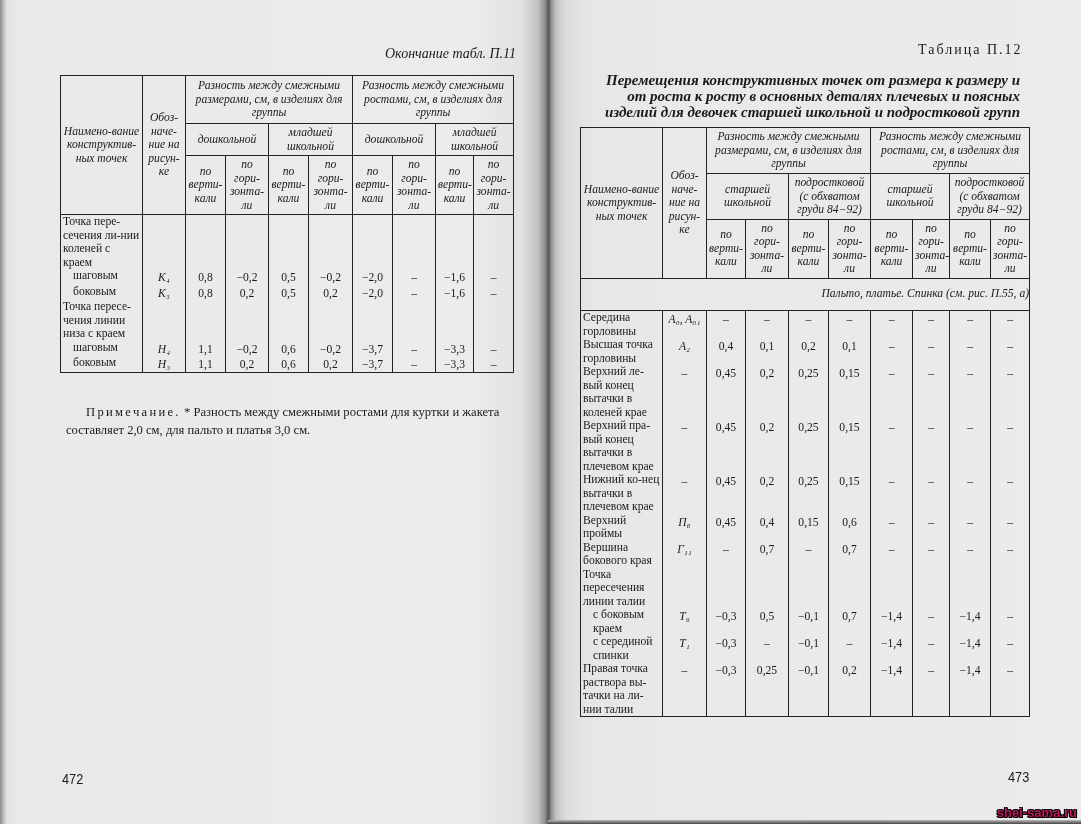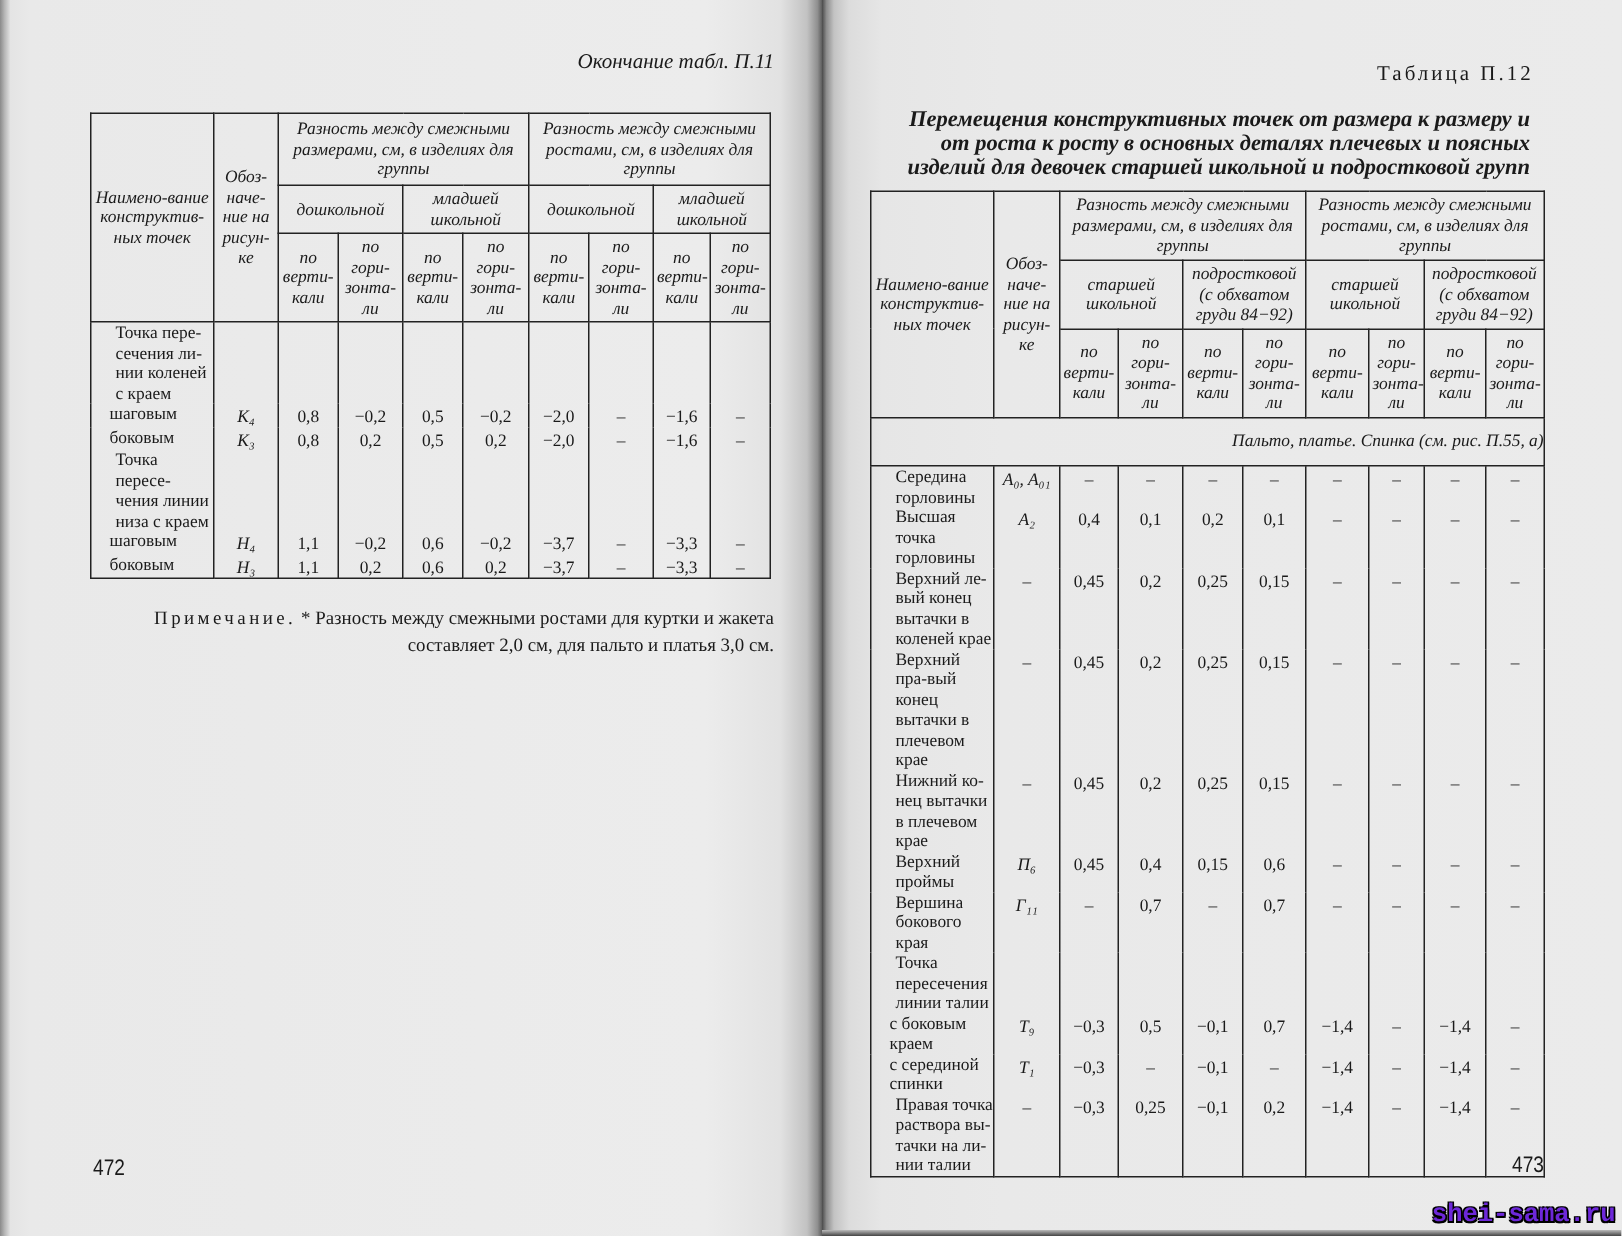--- a/index.html
+++ b/index.html
@@ -14,46 +14,46 @@
     background:linear-gradient(to right,#8a8a8a 0px,#b5b5b5 3px,#e4e4e4 7px,#e9e9e9 20px,#ececec 470px,#e2e2e2 520px,#c2c2c2 538px,#8f8f8f 545px,#5e5e5e 548px); }
   .page-right { left:548px; width:533px;
     background:linear-gradient(to right,#4a4a4a 0px,#8d8d8d 3px,#c3c3c3 8px,#dcdcdc 18px,#e6e6e6 40px,#e9e9e9 120px,#ebebeb 533px); }
   .bottom-shadow { position:absolute; left:548px; right:0; bottom:0; height:4px;
     background:linear-gradient(to bottom,#bbb,#444); }
 
   .running-head { position:absolute; font-style:italic; font-size:14px; }
   .table-label { position:absolute; font-size:14px; letter-spacing:2px; }
   .table-title { position:absolute; font-weight:bold; font-size:15px; text-align:right; line-height:16px;font-style:italic; }
   .page-number { position:absolute; font-family:"Liberation Sans","DejaVu Sans",sans-serif; font-size:15px; transform:scaleX(0.85); transform-origin:left; }
-  .watermark { position:absolute; right:4px; bottom:4px; font-family:Liberation Mono, monospace; font-weight:bold; font-size:17px; color:#6d28d9;
+  .watermark { position:absolute; right:4px; bottom:4px; font-family:Liberation Sans, sans-serif; font-weight:bold; font-size:13px; color:#be185d;
     text-shadow:-1px -1px 0 #000,1px -1px 0 #000,-1px 1px 0 #000,1px 1px 0 #000, 0 1px 0 #000, 1px 0 0 #000; letter-spacing:0px; }
 
   table.t { position:absolute; border-collapse:collapse; table-layout:fixed; font-size:11.6px; line-height:13.5px; }
   table.t th, table.t td { border:1px solid #222; padding:0 2px; font-weight:normal; vertical-align:top; text-align:center; }
   table.t thead th { vertical-align:middle; padding:2px 2px;font-style:italic; }
   table.t tbody td { border-top:none; border-bottom:none; }
   table.t tbody tr:last-child td { border-bottom:1px solid #222; }
-  table.t td.name { text-align:left; padding-left:16px; padding-right:0; }
+  table.t td.name { text-align:left; padding-left:2px; padding-right:0; }
   table.t td.name.sub { padding-left:12px; }
   table.t td.sym { font-style:italic; }
   table.t td.num { padding-top:2px; }
   table.t tr.section td { font-style:italic; text-align:right; padding:8px 0 10px; border-top:1px solid #222; border-bottom:1px solid #222; }
   table.t thead { border:1.5px solid #222; }
   table.t { border:1.5px solid #222; }
-  .note { position:absolute; font-size:12.6px; line-height:18px;text-align:right; }
+  .note { position:absolute; font-size:12.6px; line-height:18px; }
   .note .spaced { letter-spacing:2.3px; }
 </style>
 </head>
 <body>
 
 <div class="page page-left"></div>
 <div class="page page-right"></div>
 <div class="bottom-shadow"></div>
 
-<div class="running-head" style="left:385px; top:34px;">Окончание табл. П.11</div>
+<div class="running-head" style="left:385px; top:46px;">Окончание табл. П.11</div>
 
 <table class="t" id="tbl-left" style="left:60px; top:75px; width:453px;">
   <colgroup>
     <col style="width:82px">
       <col style="width:43px">
     <col style="width:40px">
       <col style="width:43px">
       <col style="width:40px">
       <col style="width:44px">
     <col style="width:40px">

